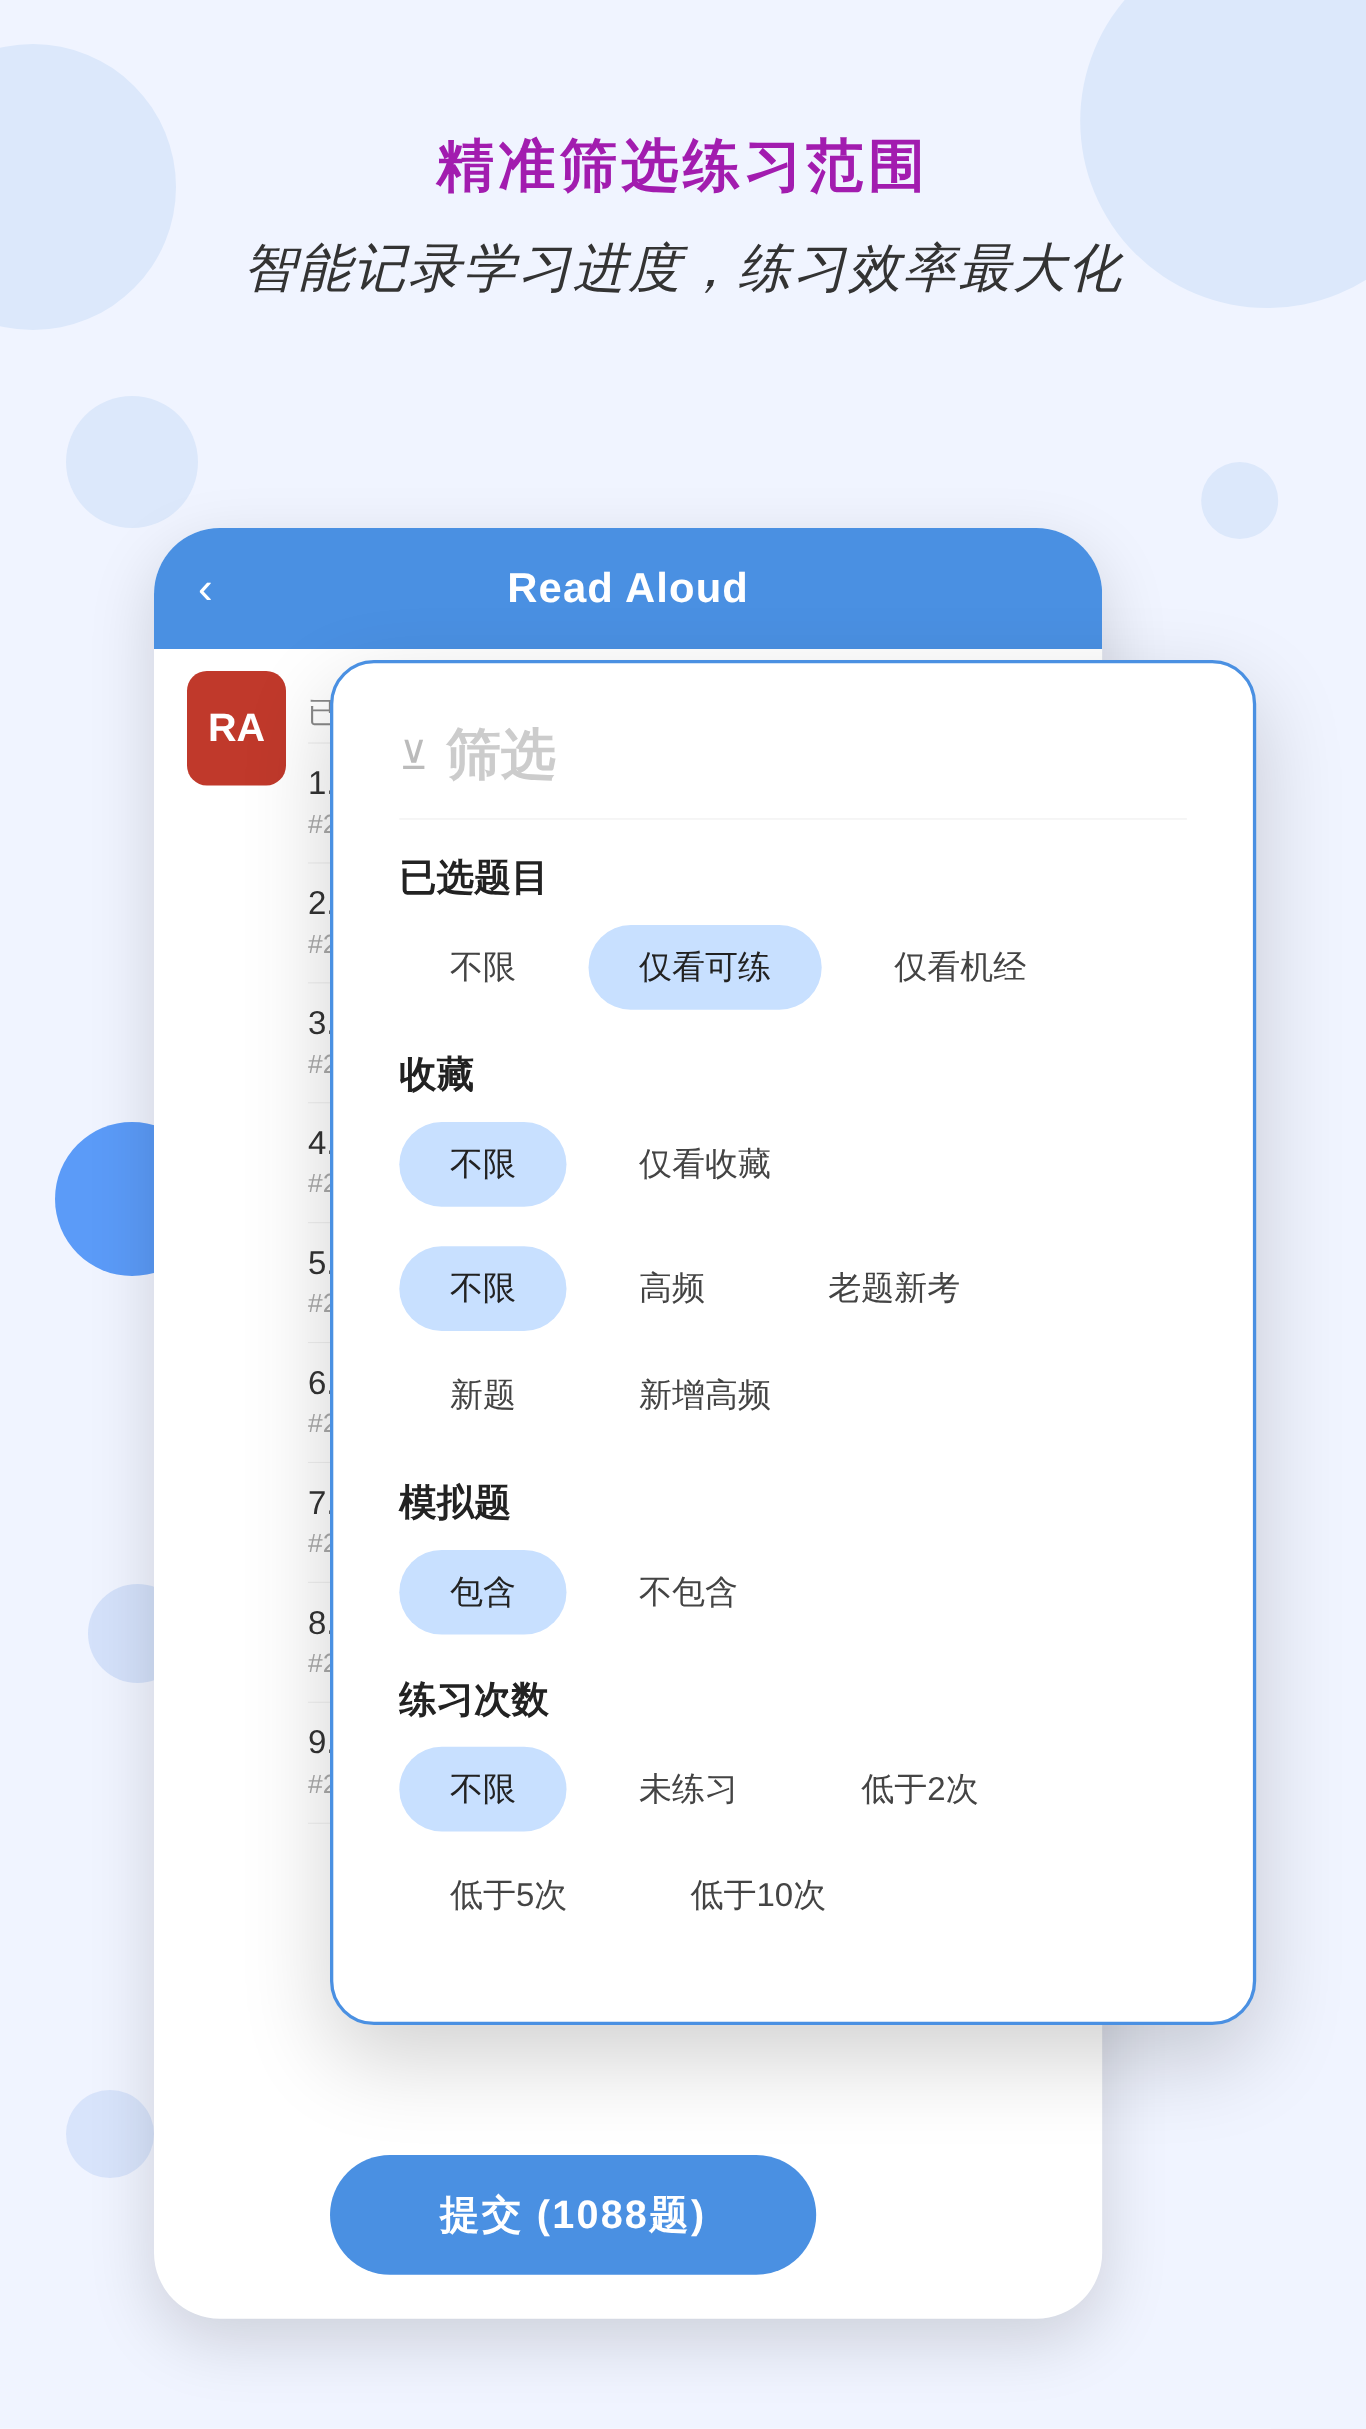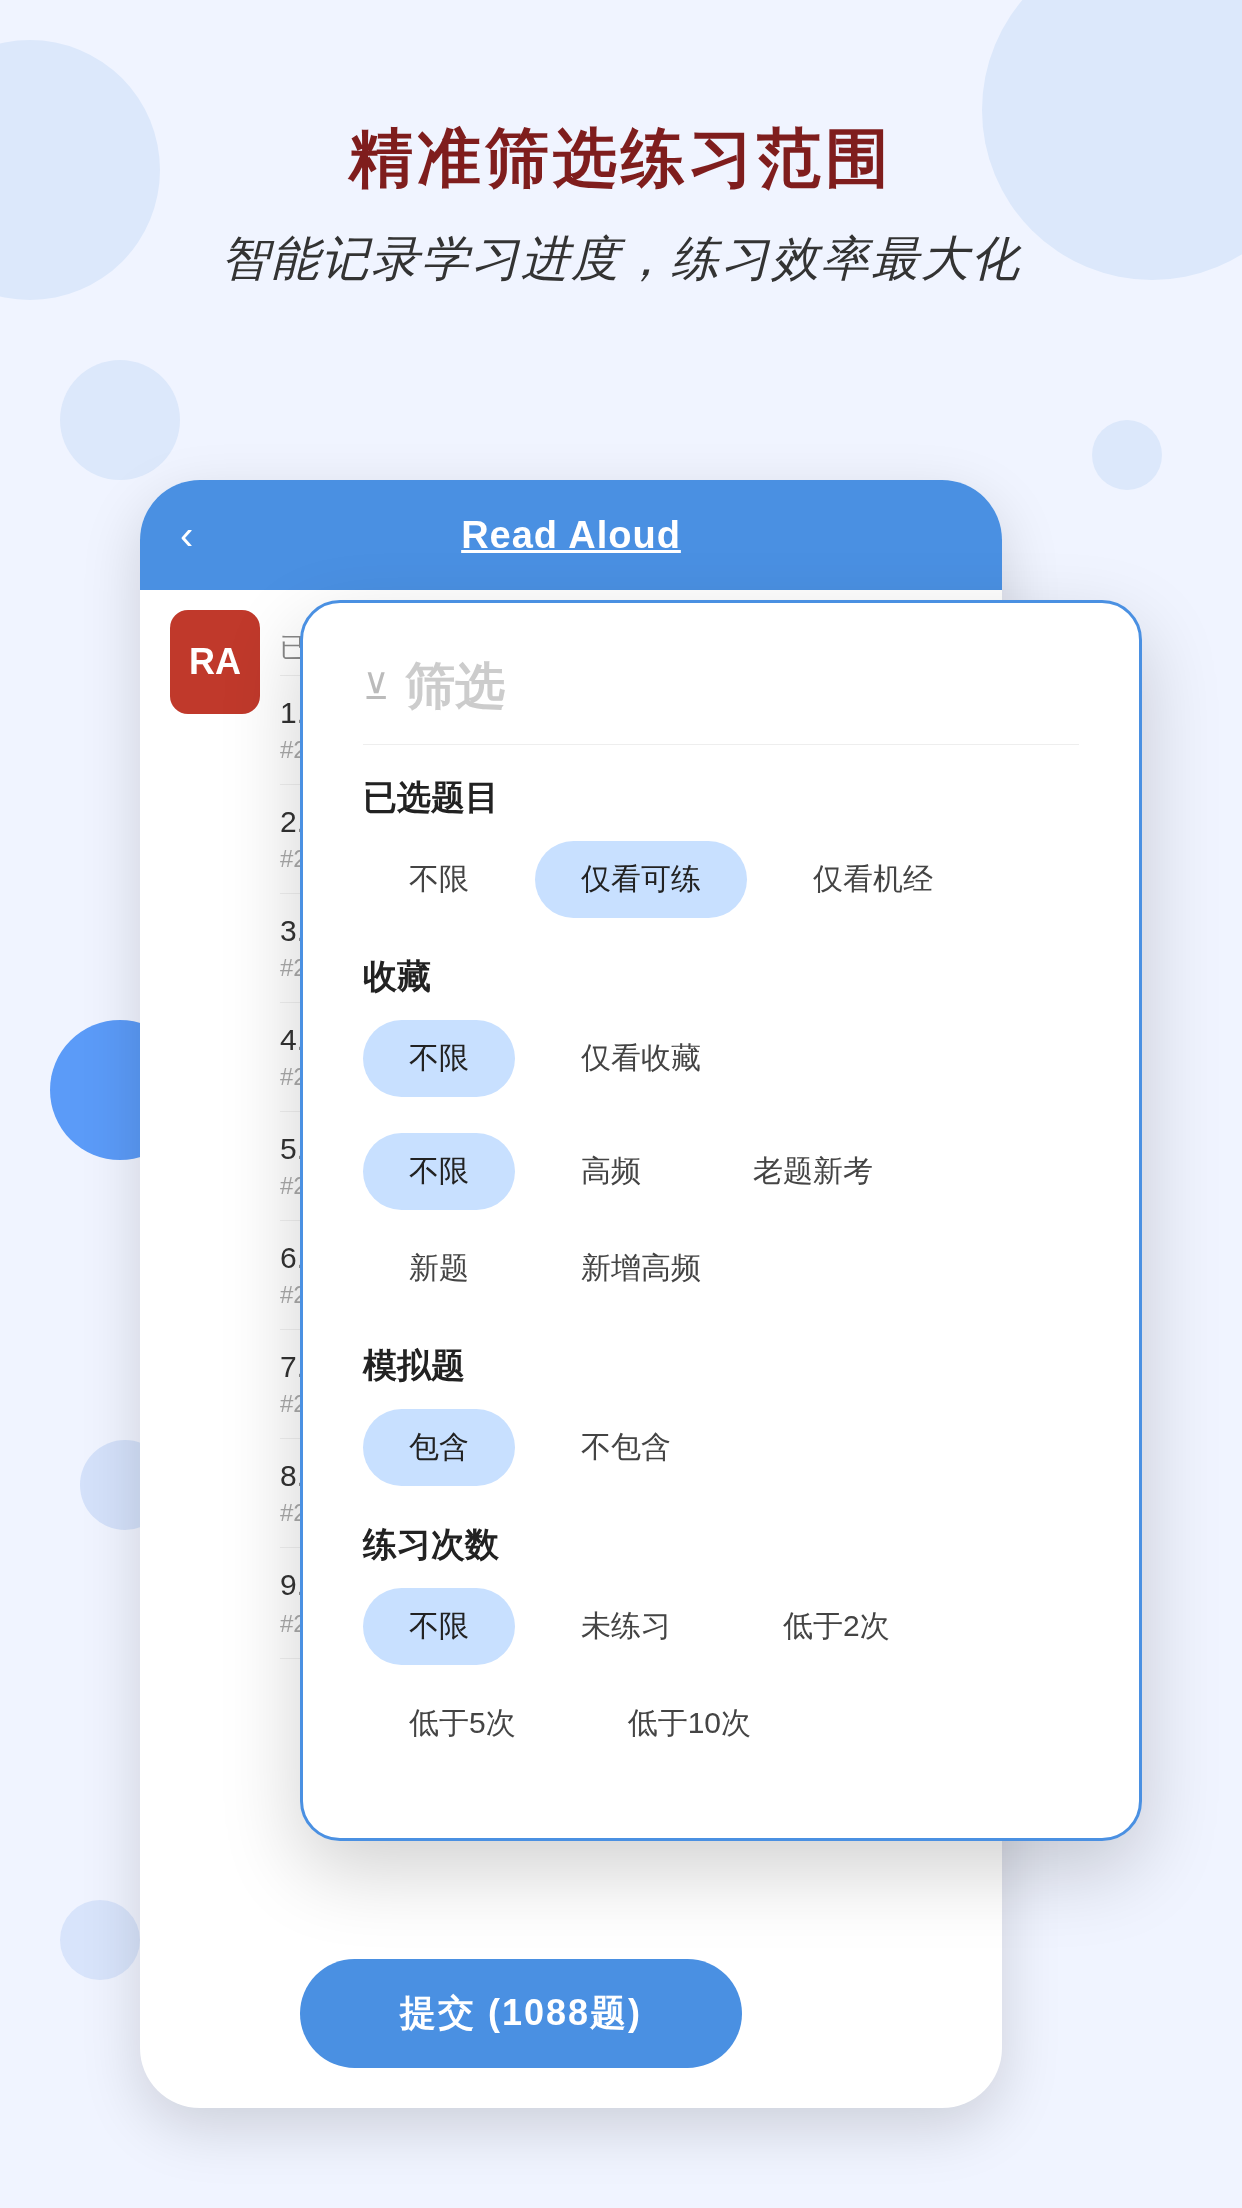--- a/index.html
+++ b/index.html
@@ -81,23 +81,23 @@
 
     
     .page-header {
       position: absolute;
       top: 120px;
       left: 0;
       right: 0;
       text-align: center;
     }
     .page-title {
-      font-size: 64px;
+      font-size: 52px;
       font-weight: 900;
-      color: #7f1d1d;
+      color: #a21caf;
       letter-spacing: 4px;
       line-height: 1.2;
     }
     .page-subtitle {
       font-size: 48px;
       font-weight: 400;
       color: #333;
       margin-top: 30px;
       letter-spacing: 2px;
       font-style: italic;
@@ -139,21 +139,20 @@
       font-weight: 300;
     }
     .phone-header-title {
       position: absolute;
       left: 50%;
       transform: translateX(-50%);
       color: #fff;
       font-size: 38px;
       font-weight: 700;
       letter-spacing: 1px;
-      text-decoration: underline;
     }
 
     .phone-ra-badge {
       position: absolute;
       top: 110px;
       left: 30px;
       width: 90px;
       height: 104px;
       background: #c0392b;
       border-radius: 18px;

